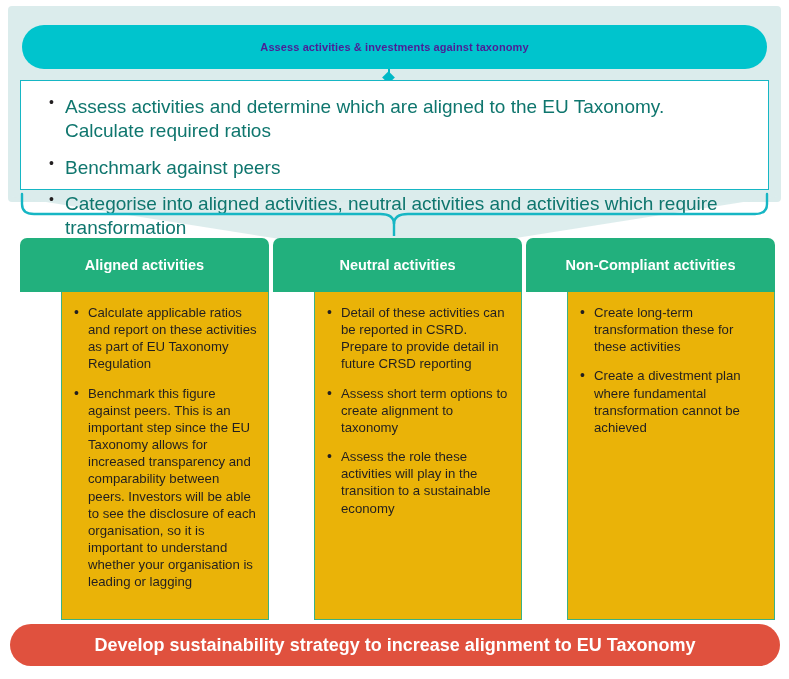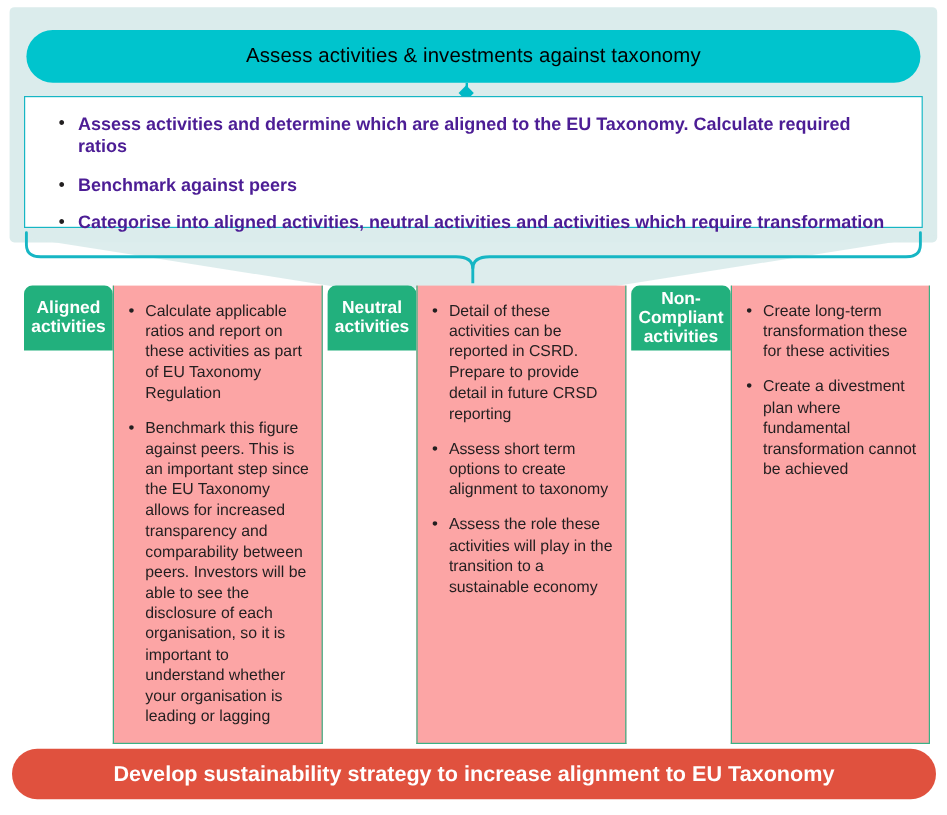--- a/index.html
+++ b/index.html
@@ -49,23 +49,23 @@
     top: 25px;
     width: 745px;
     height: 44px;
     background: #00c4cd;
     border-radius: 22px;
     display: flex;
     align-items: center;
     justify-content: center;
   }
   .top-pill-text {
-    color: #000000;
-    font-size: 17px;
-    font-weight: normal;
+    color: #4c1d95;
+    font-size: 11px;
+    font-weight: bold;
     letter-spacing: .1px;
     text-align: center;
   }
 
   
   .diamond {
     position: absolute;
     left: 384px;
     top: 73px;
     width: 9px;
@@ -90,25 +90,24 @@
     width: 749px;
     height: 110px;
     background: #ffffff;
     border: 1.6px solid #16b6c4;
     padding: 14px 22px 10px 22px;
   }
   .wb-list { list-style: none; }
   .wb-item {
     position: relative;
     padding-left: 22px;
-    font-size: 15px;
-    color: #4c1d95;
+    font-size: 19px;
+    color: #0f766e;
     line-height: 1.25;
     margin-bottom: 13px;
-    font-weight: bold;
   }
   .wb-item:last-child { margin-bottom: 0; }
   .wb-item::before {
     content: "\2022";
     position: absolute;
     left: 6px;
     top: -1px;
     font-size: 14px;
     color: #221f20;
   }
@@ -128,45 +127,46 @@
     left: 20px;
     top: 238px;
     width: 755px;
     height: 382px;
     display: flex;
     gap: 4px;
   }
   .col {
     flex: 1 1 0;
     display: flex;
-    flex-direction: row;
+    flex-direction: column;
     min-width: 0;
   }
   .col-head {
     height: 54px;
     background: #22b07d;
     border-radius: 7px 7px 0 0;
     display: flex;
     align-items: center;
     justify-content: center;
   }
   .col-head-text {
     color: #ffffff;
     font-size: 14.5px;
     font-weight: bold;
     text-align: center;
     padding: 0 6px;
   }
   .col-body {
     flex: 1 1 auto;
-    background: #fca5a5;
+    background: #eab308;
     border: 1.4px solid #3bb185;
     border-top: none;
     padding: 12px 10px 10px 8px;
     overflow: hidden;
+    margin-left: 41px;
   }
   .col-list { list-style: none; }
   .col-item {
     position: relative;
     padding-left: 18px;
     font-size: 13.2px;
     color: #221f20;
     line-height: 1.30;
     margin-bottom: 12px;
   }

